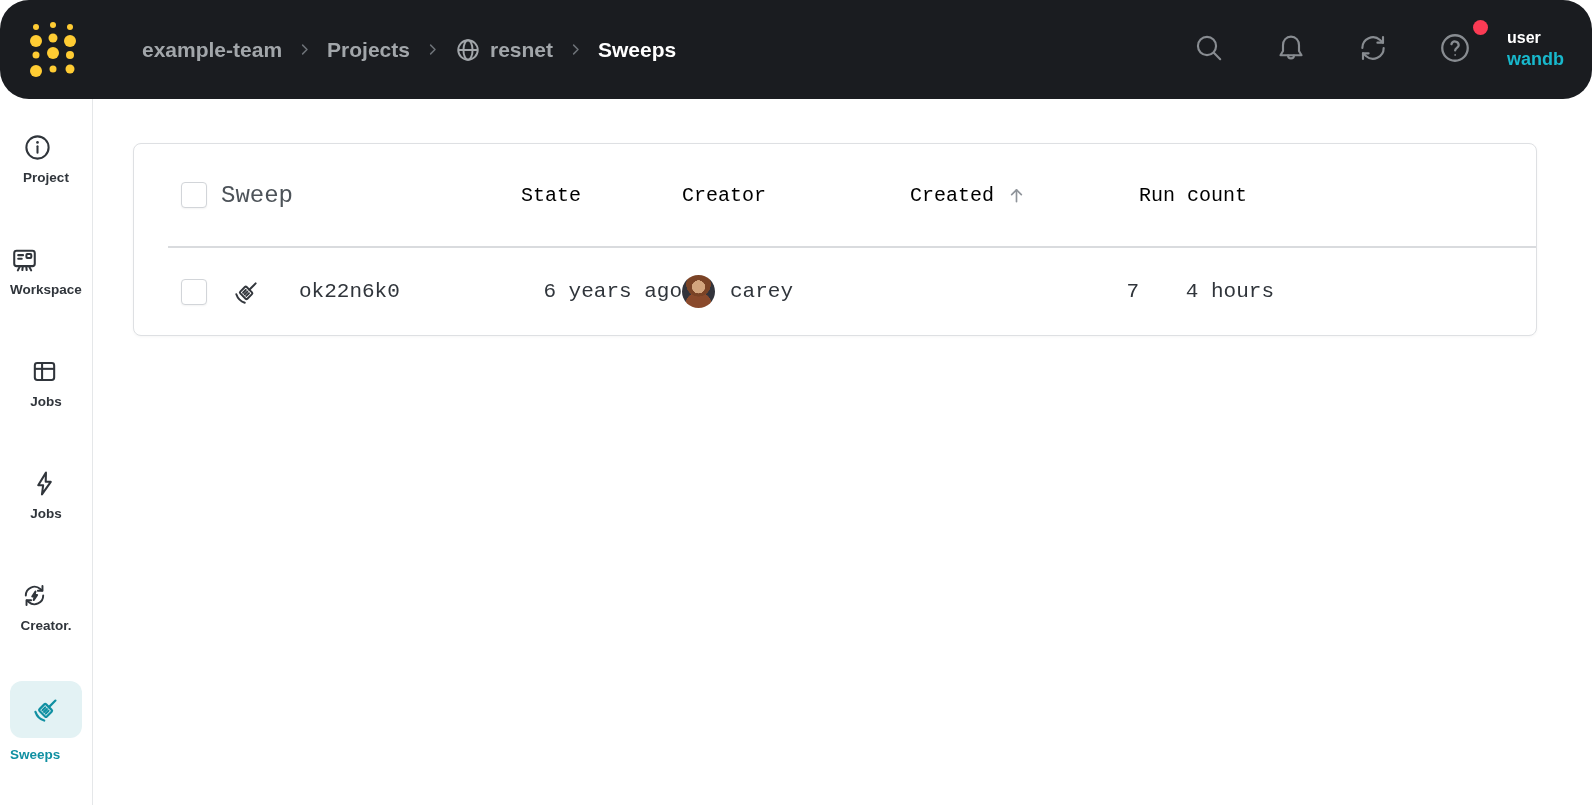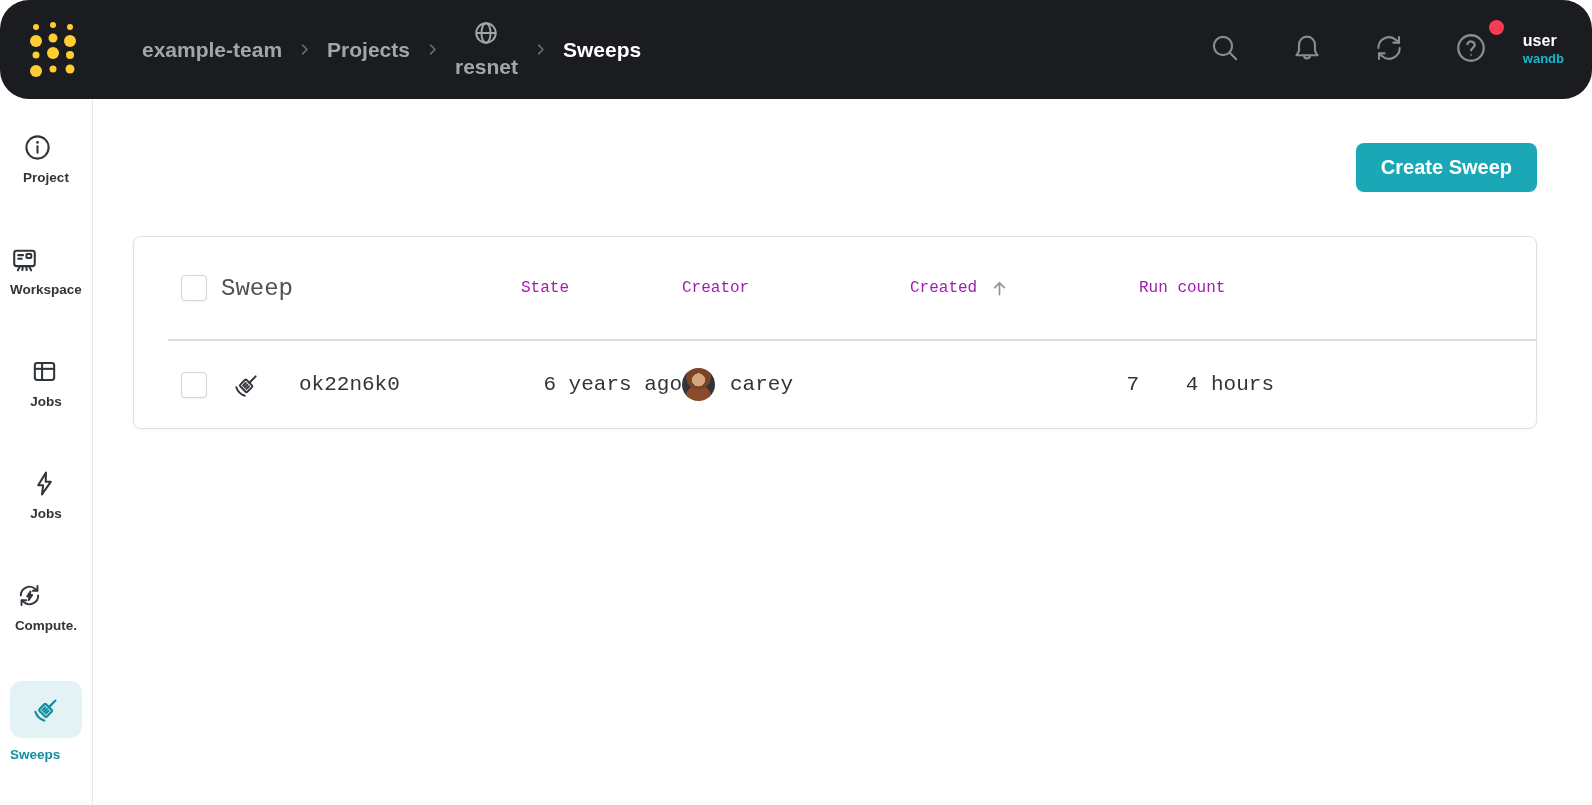--- a/index.html
+++ b/index.html
@@ -23,42 +23,42 @@
   }
   .logo { display:flex; align-items:center; cursor:pointer; }
   .breadcrumb {
     display:flex; align-items:center;
     margin-left:63px;
     font-size:21px; font-weight:600;
     color:#a2a6aa;
     gap:15px;
   }
   .crumb { color:#a2a6aa; text-decoration:none; cursor:pointer; white-space:nowrap; }
-  .crumb-with-icon { display:flex; align-items:center; gap:9px;flex-direction:column; }
+  .crumb-with-icon { display:flex; align-items:center; gap:9px; }
   .crumb-current { color:#ffffff; font-weight:700; }
   .bc-chevron { color:#6d7277; display:flex; }
   .bc-globe { color:#a2a6aa; display:flex; }
 
   .topbar-right { margin-left:auto; display:flex; align-items:center; }
   .icon-btn {
     background:none; border:none; cursor:pointer;
     color:#888c91; display:flex; align-items:center; justify-content:center;
     width:36px; height:36px; margin-left:46px; position:relative;
   }
   .notif-dot {
     position:absolute; top:-12px; right:-15px;
     width:15px; height:15px; border-radius:50%;
     background:var(--notification-red, #fb3b54);
   }
   .user-block {
     margin-left:34px; display:flex; flex-direction:column;
     align-items:flex-start; line-height:1.25; cursor:pointer;
   }
   .user-name { color:#ffffff; font-size:16px; font-weight:700; }
-  .org-name  { color:var(--topbar-link-teal, #18b8cc); font-size:13px; font-weight:700; }
+  .org-name  { color:var(--topbar-link-teal, #18b8cc); font-size:18px; font-weight:700; }
 
   
   .sidebar {
     position:absolute; left:0; top:99px; bottom:0; width:93px;
     background:#ffffff; border-right:1px solid #e5e7e9;
     display:flex; flex-direction:column; align-items:center;
     padding-top:33px;
   }
   .side-item {
     display:flex; flex-direction:column; align-items:flex-start;
@@ -92,21 +92,21 @@
     box-shadow:0 1px 3px rgba(0,0,0,0.04);
     font-family:Liberation Mono, monospace;
   }
   .grid-row {
     display:grid;
     grid-template-columns:40px 300px 161px 228px 229px 135px 1fr;
     padding-left:47px;
     align-items:center;
   }
   .thead { height:102px; }
-  .th { font-size:16px; color:#a21caf; cursor:pointer; }
+  .th { font-size:20px; color:#000000; cursor:pointer; }
   .th-sweep { font-size:24px; color:#4d5359; }
   .th-created { display:flex; align-items:center; gap:12px; }
   .sort-arrow { color:#8f949a; display:flex; }
   .divider { height:2px; background:#d9dbde; margin-left:34px; }
   .trow { height:87px;text-align:right; }
 
   .cbx {
     width:26px; height:26px; border:1px solid #d2d5d9; border-radius:4px;
     background:#fff; display:inline-block; cursor:pointer;
     box-shadow:0 1px 2px rgba(0,0,0,0.05);
@@ -284,21 +284,21 @@
   <div class="side-item">
     <span class="side-icon">
       <svg width="29" height="29" viewBox="0 0 24 24" fill="none" stroke="currentColor" stroke-width="1.6" stroke-linecap="round" stroke-linejoin="round">
         <path d="M4.8 12a7.2 7.2 0 0 1 12-5.4l1.5 1.3"></path>
           <path d="M18.6 4.2v3.8h-3.8"></path>
         <path d="M19.2 12a7.2 7.2 0 0 1-12 5.4l-1.5-1.3"></path>
           <path d="M5.4 19.8V16h3.8"></path>
         <path d="M12.8 8.7 10.1 12.8h2.1l-.9 3 2.9-4.2h-2.1l.7-2.9z"></path>
       </svg>
     </span>
-    <span class="side-label">Compute.</span>
+    <span class="side-label">Creator.</span>
   </div>
 
   <div class="side-item active">
     <span class="icon-pill">
       <span class="side-icon" style="color:inherit">
         <svg width="31" height="31" viewBox="0 0 24 24" fill="none" stroke="currentColor" stroke-width="1.7" stroke-linecap="round" stroke-linejoin="round">
           <g transform="rotate(45 12 12)">
             <line x1="12" y1="2.2" x2="12" y2="9.4"></line>
             <rect x="8" y="9.4" width="8" height="7.2" rx="1"></rect>
             <line x1="10.2" y1="11.6" x2="10.2" y2="14.6"></line>
@@ -307,23 +307,20 @@
             <path d="M7.2 19.3q4.8 2.4 9.6 0"></path>
           </g>
         </svg>
       </span>
     </span>
     <span class="side-label">Sweeps</span>
   </div>
 </aside>
 
 <main class="main">
-  <div class="actions-row">
-    <button class="create-btn">Create Sweep</button>
-  </div>
 
   <section class="card">
     <div class="grid-row thead">
       <span class="cbx" role="checkbox" aria-checked="false"></span>
       <div class="th th-sweep">Sweep</div>
       <div class="th">State</div>
       <div class="th">Creator</div>
       <div class="th th-created">
         <span>Created</span>
         <span class="sort-arrow">

